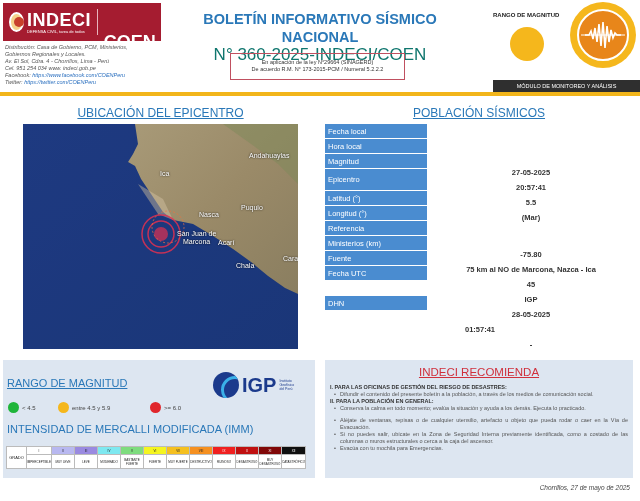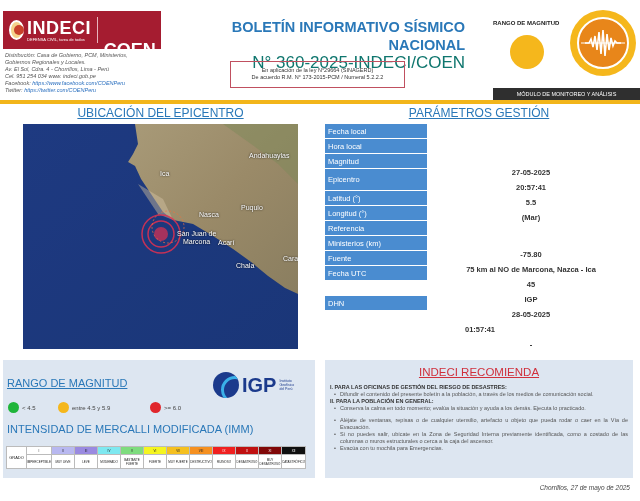--- a/index.html
+++ b/index.html
@@ -1,34 +1,34 @@
 <!DOCTYPE html>
 <html><head>
 <meta charset="utf-8">
 <style>
   * { box-sizing: border-box; margin: 0; padding: 0; }
   body { width: 640px; height: 501px; background: #ffffff; font-family: "Liberation Sans", sans-serif; position: relative; overflow: hidden; color: #333; }
 
   
-  .header { position: absolute; left: 0; top: 8px; width: 640px; height: 96px; }
+  .header { position: absolute; left: 0; top: 0; width: 640px; height: 96px; }
   .logo-bar { position: absolute; left: 3px; top: 3px; width: 158px; height: 38px; background: #a51c30; display: flex; align-items: center; }
   .logo-emblem { width: 20px; height: 20px; border-radius: 50%; background: #f5d28a; margin-left: 6px; border: 2px solid #fff; position: relative; }
   .logo-emblem::after { content: ""; position: absolute; left: 3px; top: 3px; width: 10px; height: 10px; border-radius: 50%; background: #c8402b; }
   .logo-indeci { margin-left: 3px; display: flex; flex-direction: column; }
   .logo-indeci .big { color: #fff; font-weight: bold; font-size: 18px; line-height: 18px; letter-spacing: 0.5px; }
   .logo-indeci .small { color: #fff; font-size: 4px; line-height: 5px; }
   .logo-sep { width: 1px; height: 26px; background: #e8b4bc; margin: 0 6px; }
   .logo-coen { display: flex; flex-direction: column; }
   .logo-coen .big { color: #fff; font-weight: bold; font-size: 18px; line-height: 18px; margin-top: 48px; }
   .logo-coen .small { color: #fff; font-size: 3px; line-height: 4px; }
 
   .contact { position: absolute; left: 5px; top: 44px; width: 165px; font-size: 5.5px; line-height: 7px; font-style: italic; color: #555; }
   .contact .link { color: #2a6fbf; }
 
-  .title-block { position: absolute; left: 175px; top: 10px; width: 290px; text-align: right; }
+  .title-block { position: absolute; left: 175px; top: 10px; width: 290px; text-align: center; }
   .title-block .t1 { color: #2a78b8; font-weight: bold; font-size: 14.5px; line-height: 18px; }
   .title-block .t2 { color: #0f766e; font-weight: normal; font-size: 17px; line-height: 18px; }
   .law-box { position: absolute; left: 230px; top: 53px; width: 175px; height: 27px; border: 1px solid #c05060; text-align: center; font-size: 5.5px; line-height: 7px; padding-top: 5px; color: #333; }
 
   .mag-range-label { position: absolute; left: 493px; top: 12px; font-size: 6px; font-weight: bold; color: #222; }
   .mag-dot { position: absolute; left: 510px; top: 27px; width: 34px; height: 34px; border-radius: 50%; background: #f5b71c; }
   .seismo-icon { position: absolute; left: 570px; top: 2px; width: 66px; height: 66px; border-radius: 50%; background: #f5b71c; display: flex; align-items: center; justify-content: center; }
   .seismo-inner { width: 52px; height: 52px; border-radius: 50%; background: #e8861a; border: 2px solid #fff; display: flex; align-items: center; justify-content: center; }
   .module-bar { position: absolute; left: 493px; top: 80px; width: 147px; height: 12px; background: #2f2f2f; color: #fff; font-size: 5.5px; line-height: 12px; text-align: center; }
   .yellow-line { position: absolute; left: 0; top: 92px; width: 640px; height: 4px; background: #f2b51a; }
@@ -125,21 +125,21 @@
         <polyline points="4,15 8,15 10,11 12,19 14,8 16,22 18,4 20,26 22,2 24,28 26,6 28,22 30,10 32,18 34,13 36,15 40,15" fill="none" stroke="#fff" stroke-width="1.6"></polyline>
       </svg>
     </div>
   </div>
 
   <div class="module-bar">MÓDULO DE MONITOREO Y ANÁLISIS</div>
   <div class="yellow-line"></div>
 </div>
 
 <div class="sec-title" style="left:23px; top:106px; width:275px;">UBICACIÓN DEL EPICENTRO</div>
-<div class="sec-title" style="left:325px; top:106px; width:308px;">PARÁMETROS GESTIÓN</div>
+<div class="sec-title" style="left:325px; top:106px; width:308px;">POBLACIÓN SÍSMICOS</div>
 
 <div class="map">
   <svg viewBox="0 0 275 225" preserveAspectRatio="none">
     <defs>
       <linearGradient id="sea" x1="0" y1="0" x2="1" y2="1">
         <stop offset="0" stop-color="#1e3a80"></stop>
         <stop offset="1" stop-color="#1a3575"></stop>
       </linearGradient>
       <linearGradient id="land" x1="0" y1="0" x2="1" y2="1">
         <stop offset="0" stop-color="#a89a78"></stop>

